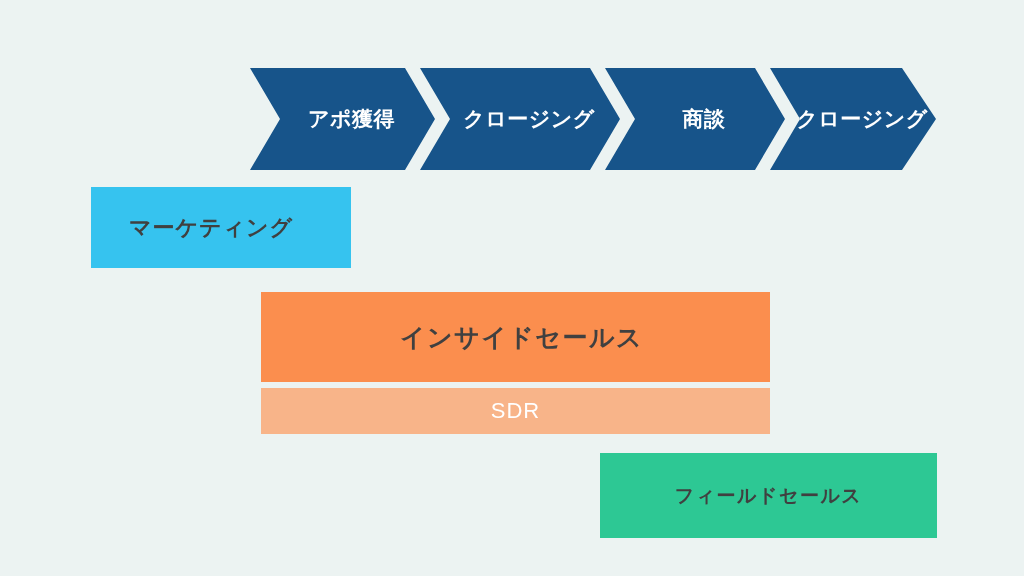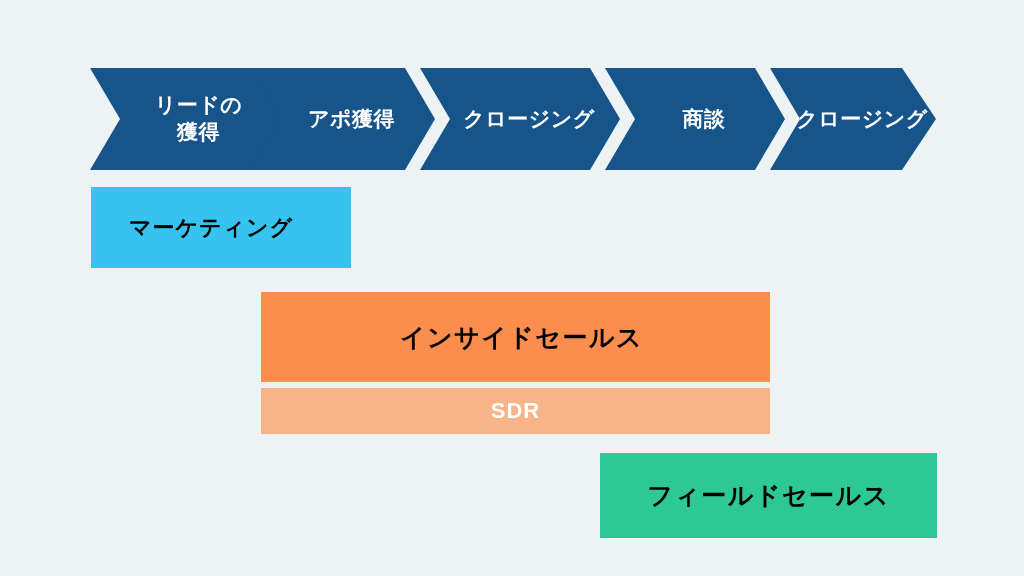--- a/index.html
+++ b/index.html
@@ -68,21 +68,21 @@
     white-space: pre-line;
     padding-left: 18px;
   }
   .stage.first .stage-label { padding-left: 22px; }
 
   
   .team-bar {
     position: absolute;
     display: flex;
     align-items: center;
-    color: #000000;
+    color: #404040;
     font-weight: bold;
     box-sizing: border-box;
   }
 
   .bar-marketing {
     left: 91px;
     top: 187px;
     width: 260px;
     height: 81px;
     background: #36c3ef;
@@ -111,46 +111,42 @@
     display: flex;
     gap: 13px;
   }
   .sub-bar {
     flex: 1 1 0;
     background: #f8b489;
     display: flex;
     align-items: center;
     justify-content: center;
     color: #ffffff;
-    font-weight: bold;
+    font-weight: normal;
     font-size: 22px;
     letter-spacing: 1px;
     box-sizing: border-box;
   }
 
   .bar-field {
     left: 600px;
     top: 453px;
     width: 337px;
     height: 85px;
     background: #2dc894;
     justify-content: center;
   }
-  .bar-field .bar-label { font-size: 25px; letter-spacing: 1.5px; }
+  .bar-field .bar-label { font-size: 19px; letter-spacing: 1.5px; }
 </style>
 </head>
 <body>
 
 <div id="canvas">
 
   <div class="stage-row">
-    <div class="stage first" style="left:0px; width:195px;">
-      <span class="stage-label">リードの
-獲得</span>
-    </div>
     <div class="stage mid" style="left:160px; width:185px;">
       <span class="stage-label">アポ獲得</span>
     </div>
     <div class="stage mid" style="left:330px; width:200px;">
       <span class="stage-label">クロージング</span>
     </div>
     <div class="stage last" style="left:680px; width:166px;">
       <span class="stage-label">クロージング</span>
     </div>
     <div class="stage mid" style="left:515px; width:180px;">

